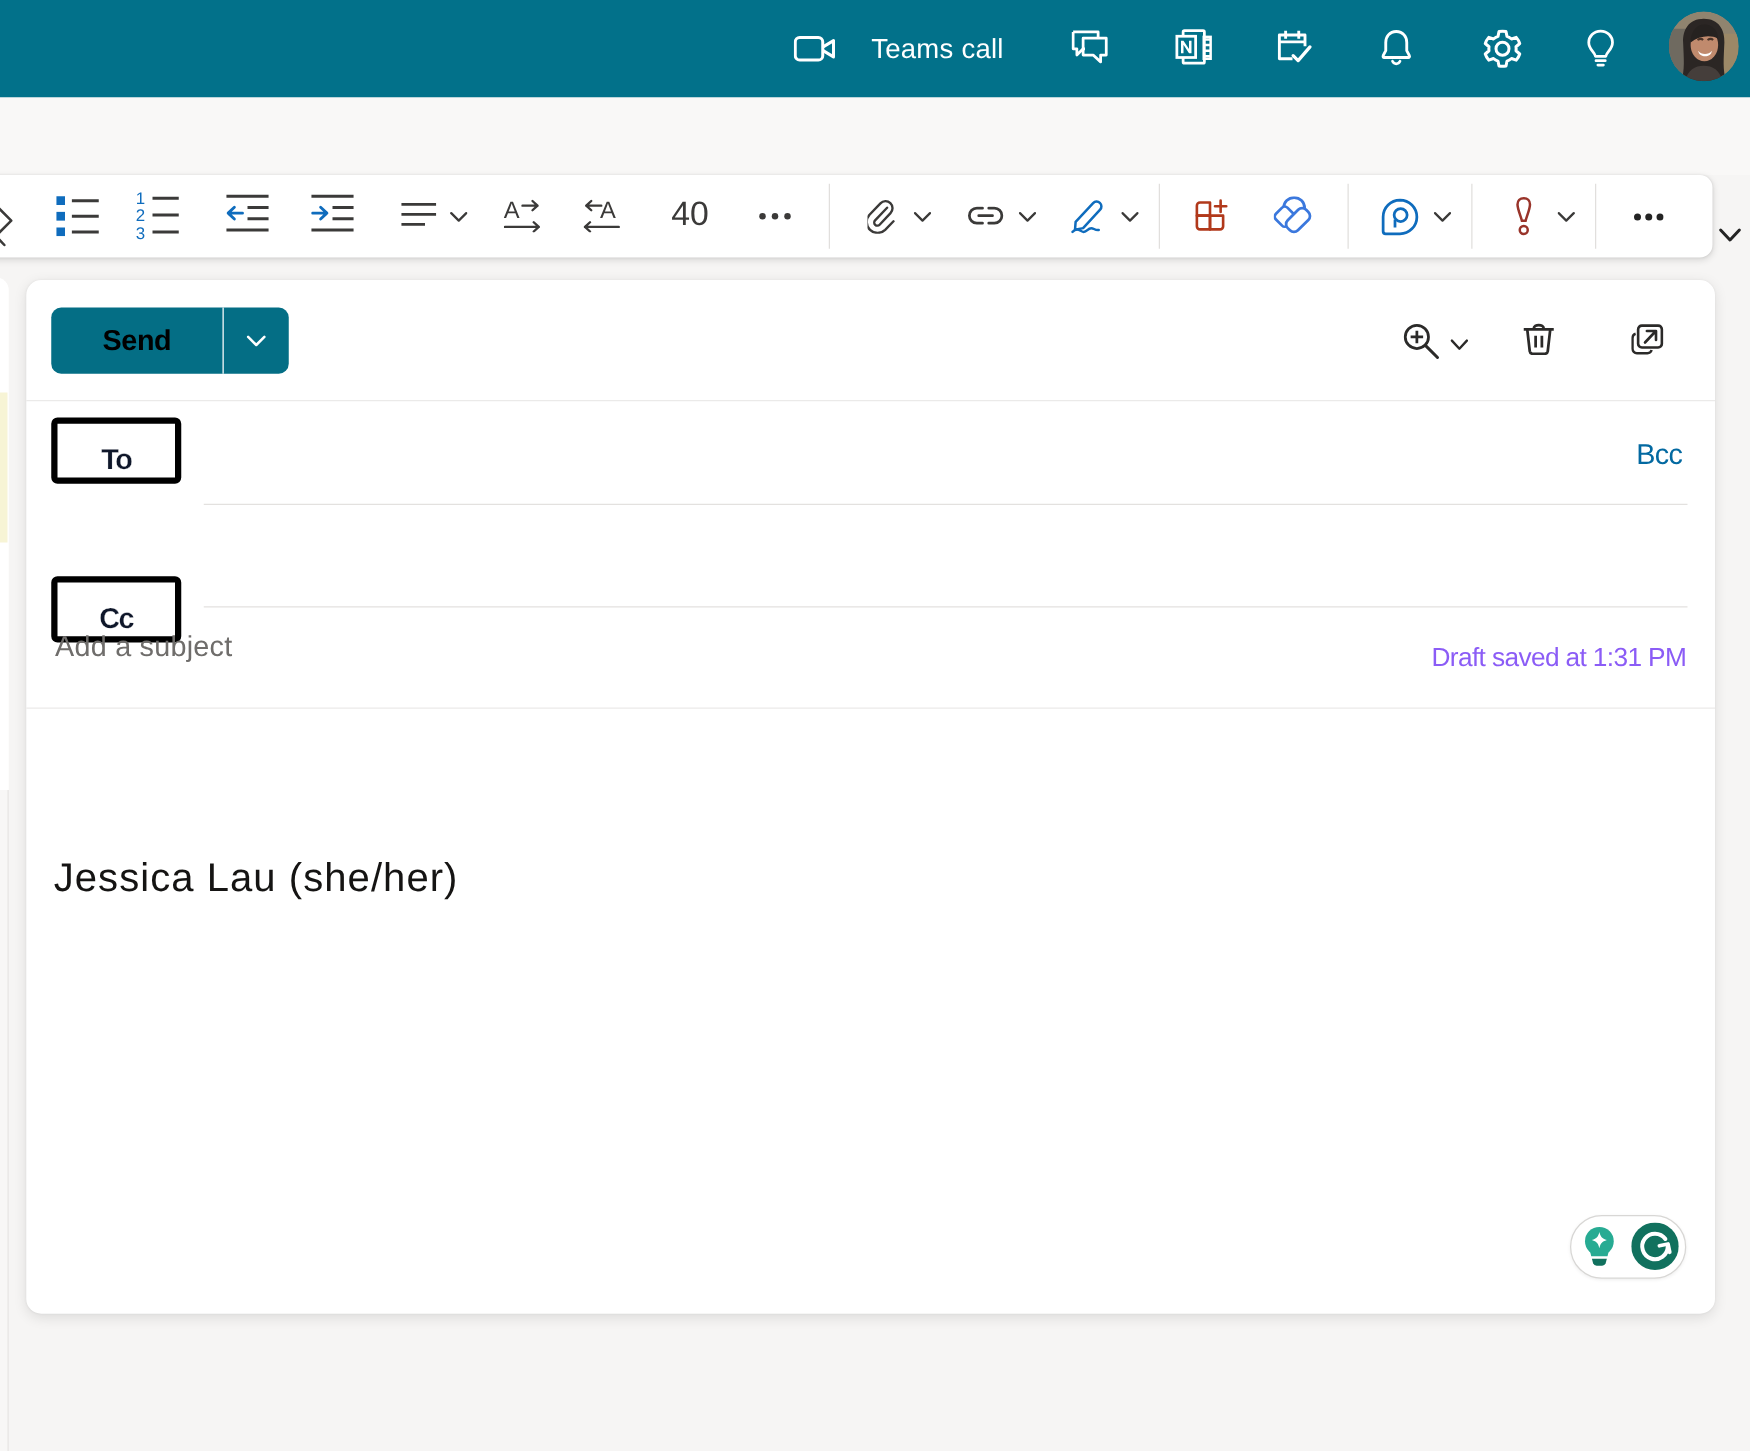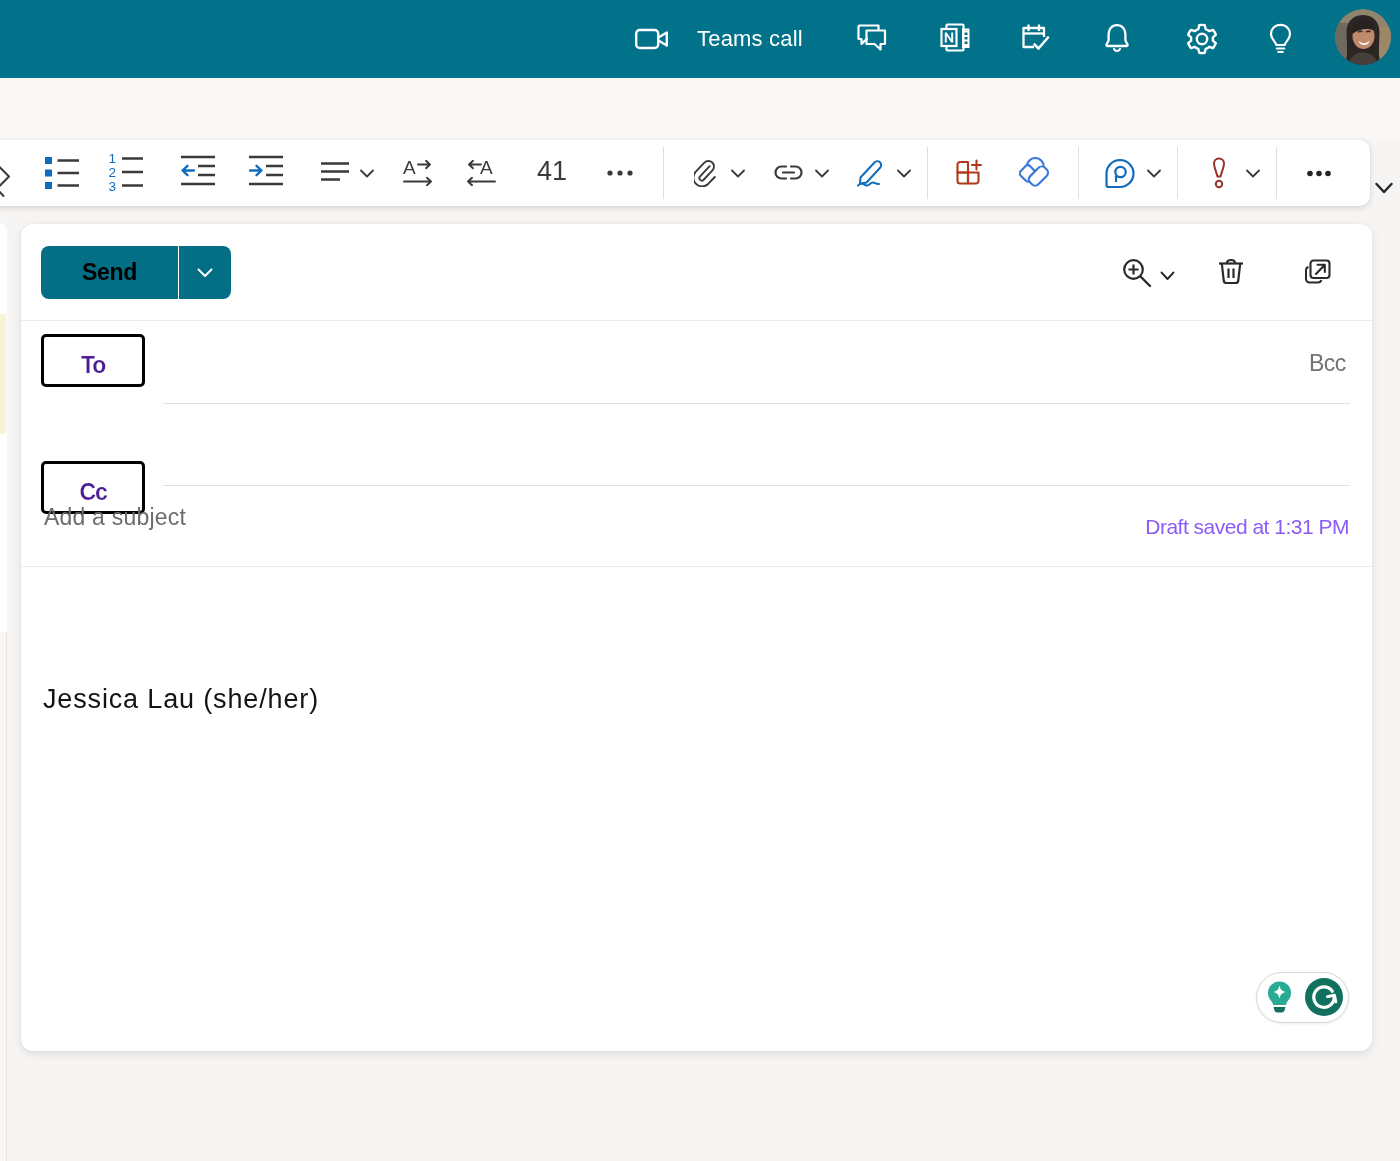--- a/index.html
+++ b/index.html
@@ -26,33 +26,33 @@
   .tsep { position:absolute; top:147px; width:1px; height:52px; background:#e1dfdd; }
   #morechev { left:1375px; top:182px; }
 
   
   #panel { left:21px; top:224px; width:1351px; height:827px; background:#ffffff; border-radius:12px; box-shadow:0 3px 10px rgba(0,0,0,0.10), 0 0 2px rgba(0,0,0,0.06); }
   #sendbtn { left:41px; top:246px; width:190px; height:53px; background:#046e85; border-radius:8px; display:flex; }
   #sendmain { width:138px; height:53px; color:#000000; font-size:23px; font-weight:700; text-align:center; line-height:53px; border-right:1.5px solid #ffffff; letter-spacing:-0.3px; }
   #sendchev { width:52px; height:53px; display:flex; align-items:center; justify-content:center; }
   #hdrdiv { left:21px; top:320px; width:1351px; height:1px; background:#ebeae9; }
 
-  .fieldbtn { position:absolute; left:41px; width:104px; height:53px; background:#fff; border:3px solid #000000; border-radius:5px; color:#4c1d95; font-size:23px; font-weight:700; text-align:center; line-height:56px; letter-spacing:-1.2px; -webkit-text-stroke:0.2px #ffffff; }
+  .fieldbtn { position:absolute; left:41px; width:104px; height:53px; background:#fff; border:5px solid #000000; border-radius:5px; color:#0f172a; font-size:23px; font-weight:700; text-align:center; line-height:56px; letter-spacing:-1.2px; -webkit-text-stroke:0.2px #ffffff; }
   #tobtn { top:334px; }
   #ccbtn { top:417px;margin-top:44px; }
   .fline { position:absolute; left:163px; width:1187px; height:1px; background:#e3e1df; }
   #toline { top:403px; }
   #ccline { top:485px; }
-  #bcc { left:1309px; top:350px; font-size:23px; color:#737373; letter-spacing:-0.5px; }
+  #bcc { left:1309px; top:350px; font-size:23px; color:#0369a1; letter-spacing:-0.5px; }
 
   #subject { left:44px; top:504px; font-size:23px; letter-spacing:0.2px; color:#6f6d6b; }
   #draft { right:51px; top:515px; font-size:21px; letter-spacing:-0.5px; color:#8b5cf6; }
   #subjdiv { left:21px; top:566px; width:1351px; height:1px; background:#ebeae9; }
 
-  #bodytext { left:43px; top:684px; font-size:27px; letter-spacing:0.85px; color:#151413; }
+  #bodytext { left:43px; top:684px; font-size:32px; letter-spacing:0.85px; color:#151413; }
 
   
   #gram { left:1256px; top:972px; width:93px; height:51px; background:#fff; border:1px solid #d8d7d5; border-radius:26px; box-shadow:0 1px 3px rgba(0,0,0,0.07); }
 </style>
 </head>
 <body>
 
 <div id="topbar" class="abs"></div>
 <div id="band" class="abs"></div>
 
@@ -97,21 +97,21 @@
 <svg class="abs" style="left:403px;top:157px" width="30" height="29" viewBox="0 0 30 29">
   <text x="0" y="17" font-family="Liberation Sans, sans-serif" font-size="19" fill="#3b3a39">A</text>
   <path d="M15 7.5 H27 M27 7.5 L23 3.8 M27 7.5 L23 11.2" stroke="#3b3a39" stroke-width="1.9" fill="none" stroke-linecap="round" stroke-linejoin="round"></path>
   <path d="M1 24.5 H28 M28 24.5 L24 20.8 M28 24.5 L24 28.2" stroke="#3b3a39" stroke-width="1.9" fill="none" stroke-linecap="round" stroke-linejoin="round"></path>
 </svg>
 <svg class="abs" style="left:466px;top:157px" width="32" height="29" viewBox="0 0 32 29">
   <text x="14" y="17" font-family="Liberation Sans, sans-serif" font-size="19" fill="#3b3a39">A</text>
   <path d="M15 7.5 H3 M3 7.5 L7 3.8 M3 7.5 L7 11.2" stroke="#3b3a39" stroke-width="1.9" fill="none" stroke-linecap="round" stroke-linejoin="round"></path>
   <path d="M29 24.5 H2 M2 24.5 L6 20.8 M2 24.5 L6 28.2" stroke="#3b3a39" stroke-width="1.9" fill="none" stroke-linecap="round" stroke-linejoin="round"></path>
 </svg>
-<div class="abs" style="left:537px;top:156px;font-size:27px;color:#3b3a39;font-family:'Liberation Sans',sans-serif;">41</div>
+<div class="abs" style="left:537px;top:156px;font-size:27px;color:#3b3a39;font-family:'Liberation Sans',sans-serif;">40</div>
 <svg class="abs" style="left:607px;top:170px" width="26" height="6" viewBox="0 0 26 6">
   <circle cx="3" cy="3" r="2.6" fill="#3b3a39"></circle>
     <circle cx="13" cy="3" r="2.6" fill="#3b3a39"></circle>
     <circle cx="23" cy="3" r="2.6" fill="#3b3a39"></circle>
 </svg>
 <div class="tsep" style="left:663px"></div>
 <svg class="abs" style="left:694px;top:159px" width="24" height="28" viewBox="0 0 24 28">
   <path d="M18.6 6.5 L8.5 17.2 a2.6 2.6 0 0 0 3.8 3.6 L21.5 11 a5.9 5.9 0 0 0 -8.5 -8.2 L3.8 12.4 a9.2 9.2 0 0 0 13.2 12.8 l7 -7.3" transform="translate(-2,1) scale(0.95)" fill="none" stroke="#3b3a39" stroke-width="2" stroke-linecap="round"></path>
 </svg>
 <svg class="abs" style="left:731px;top:169px" width="14" height="9" viewBox="0 0 14 9">

